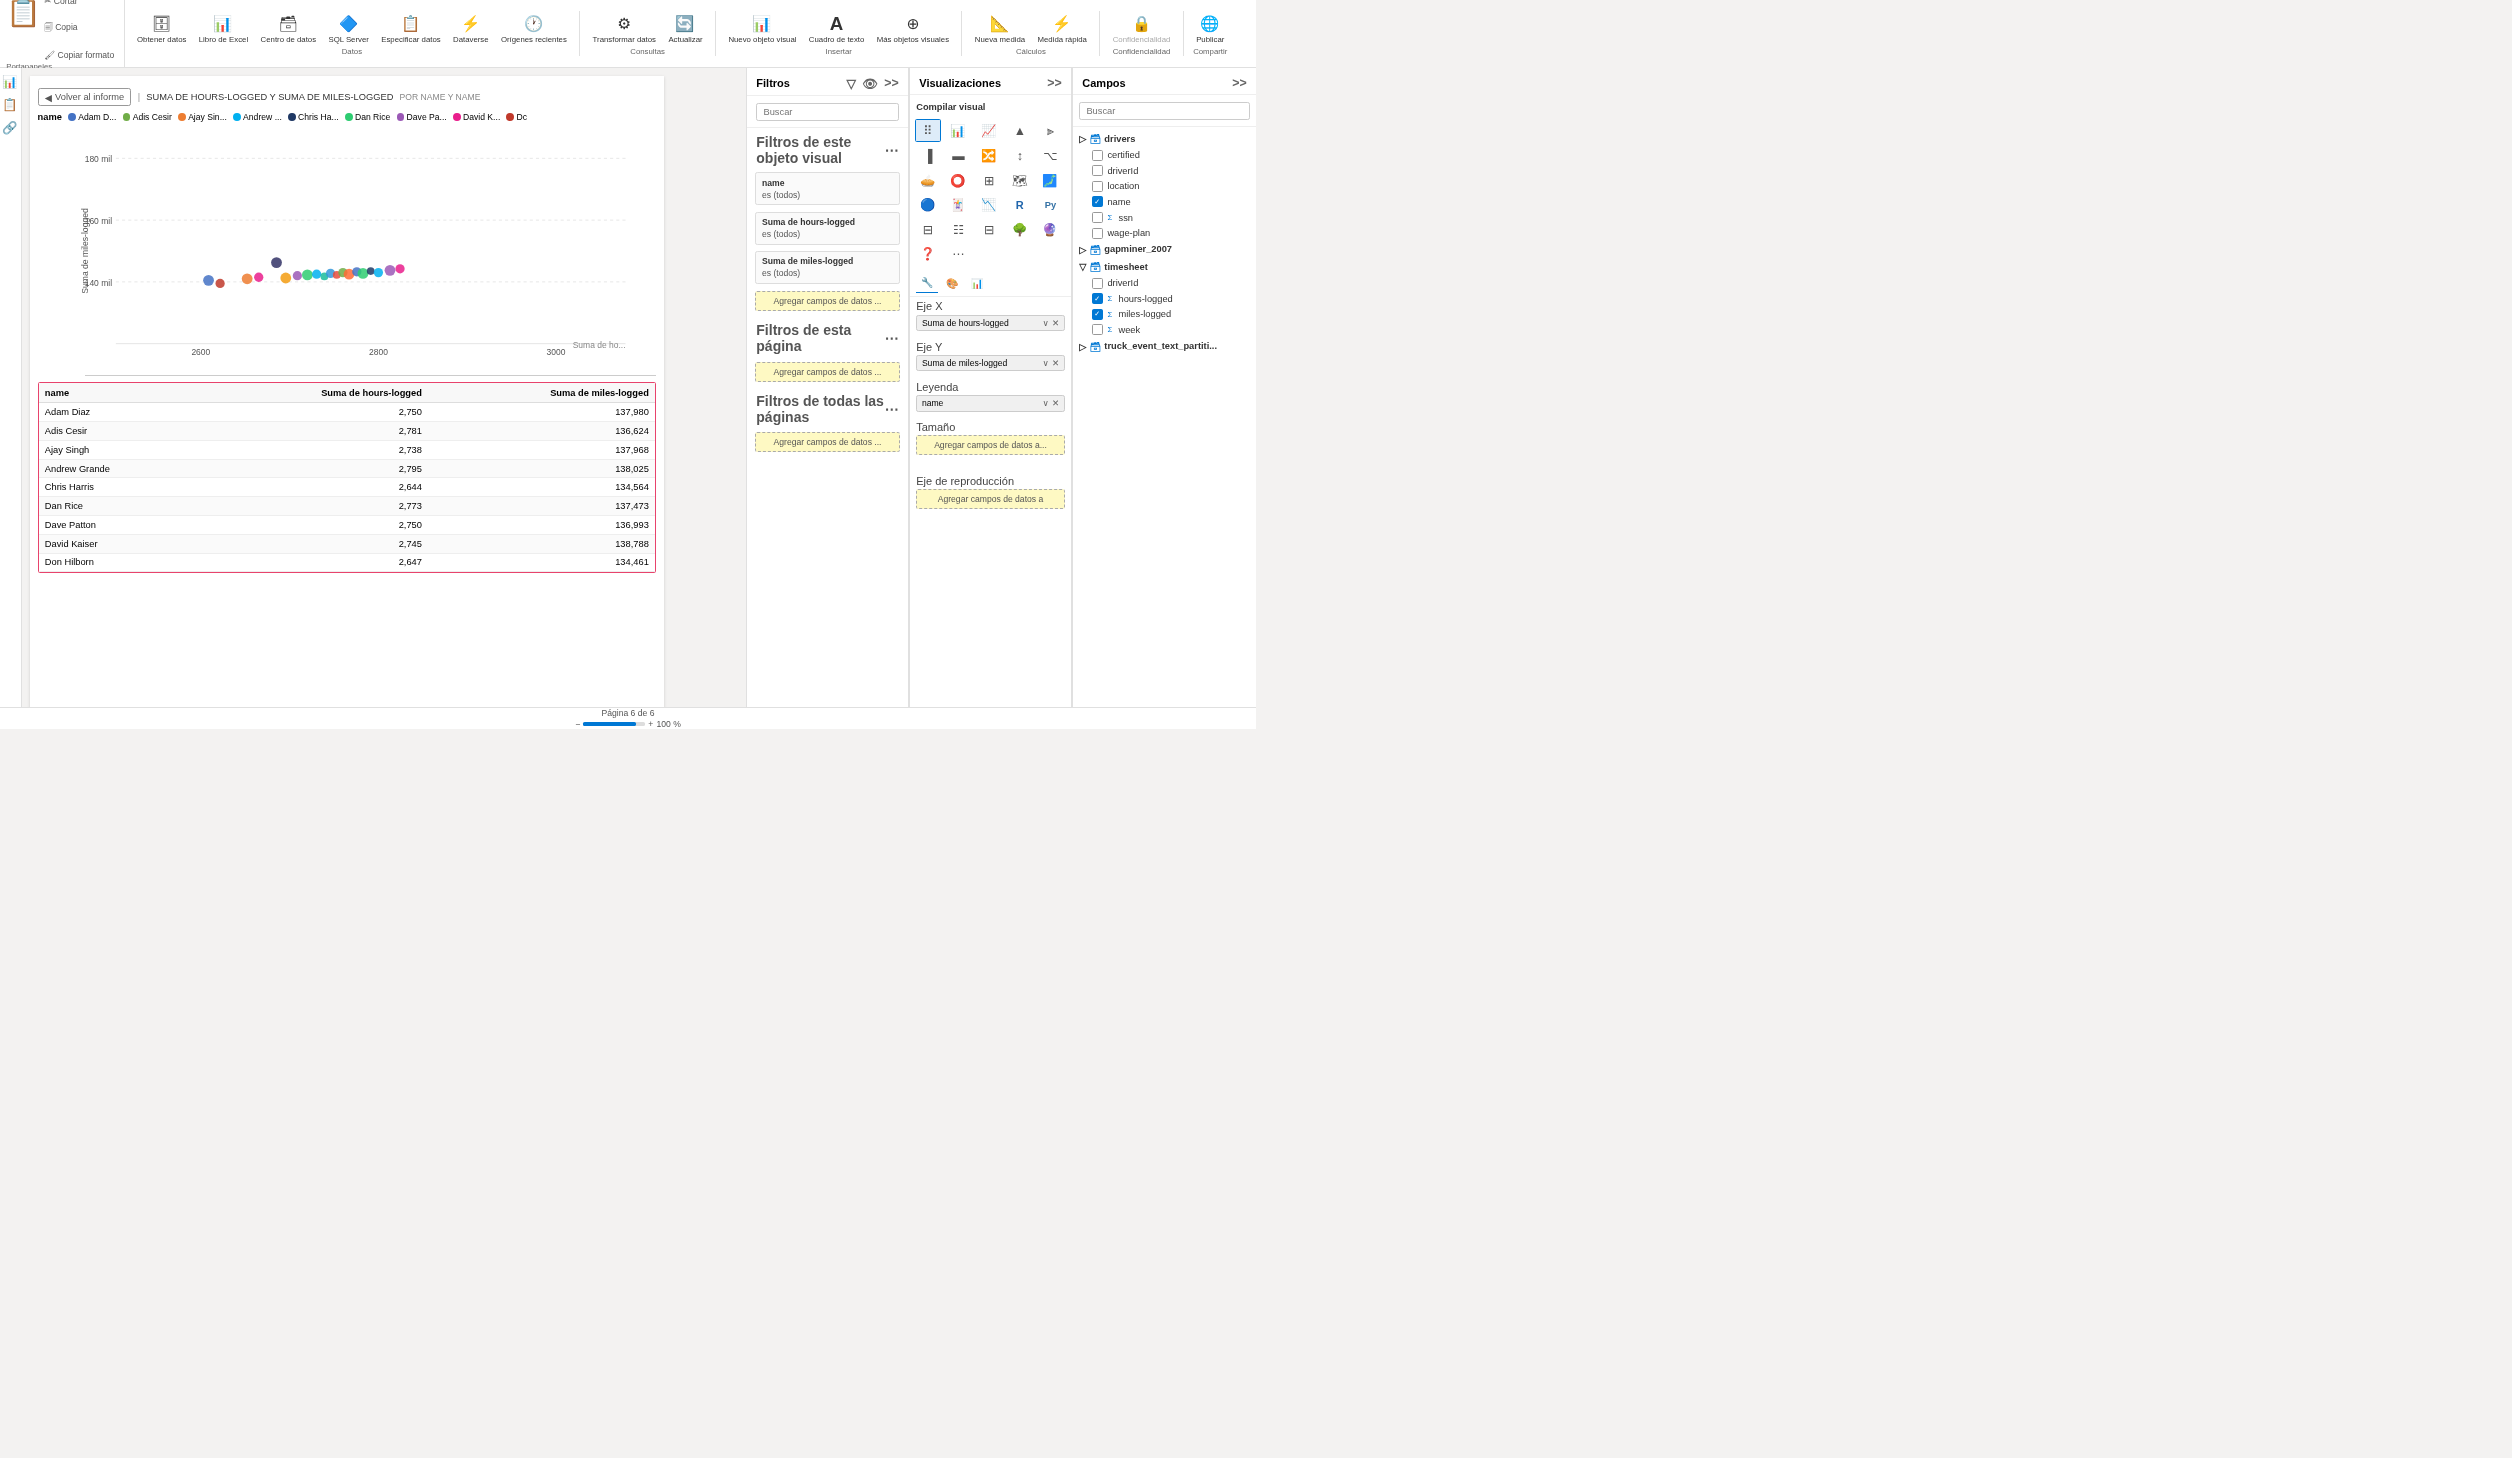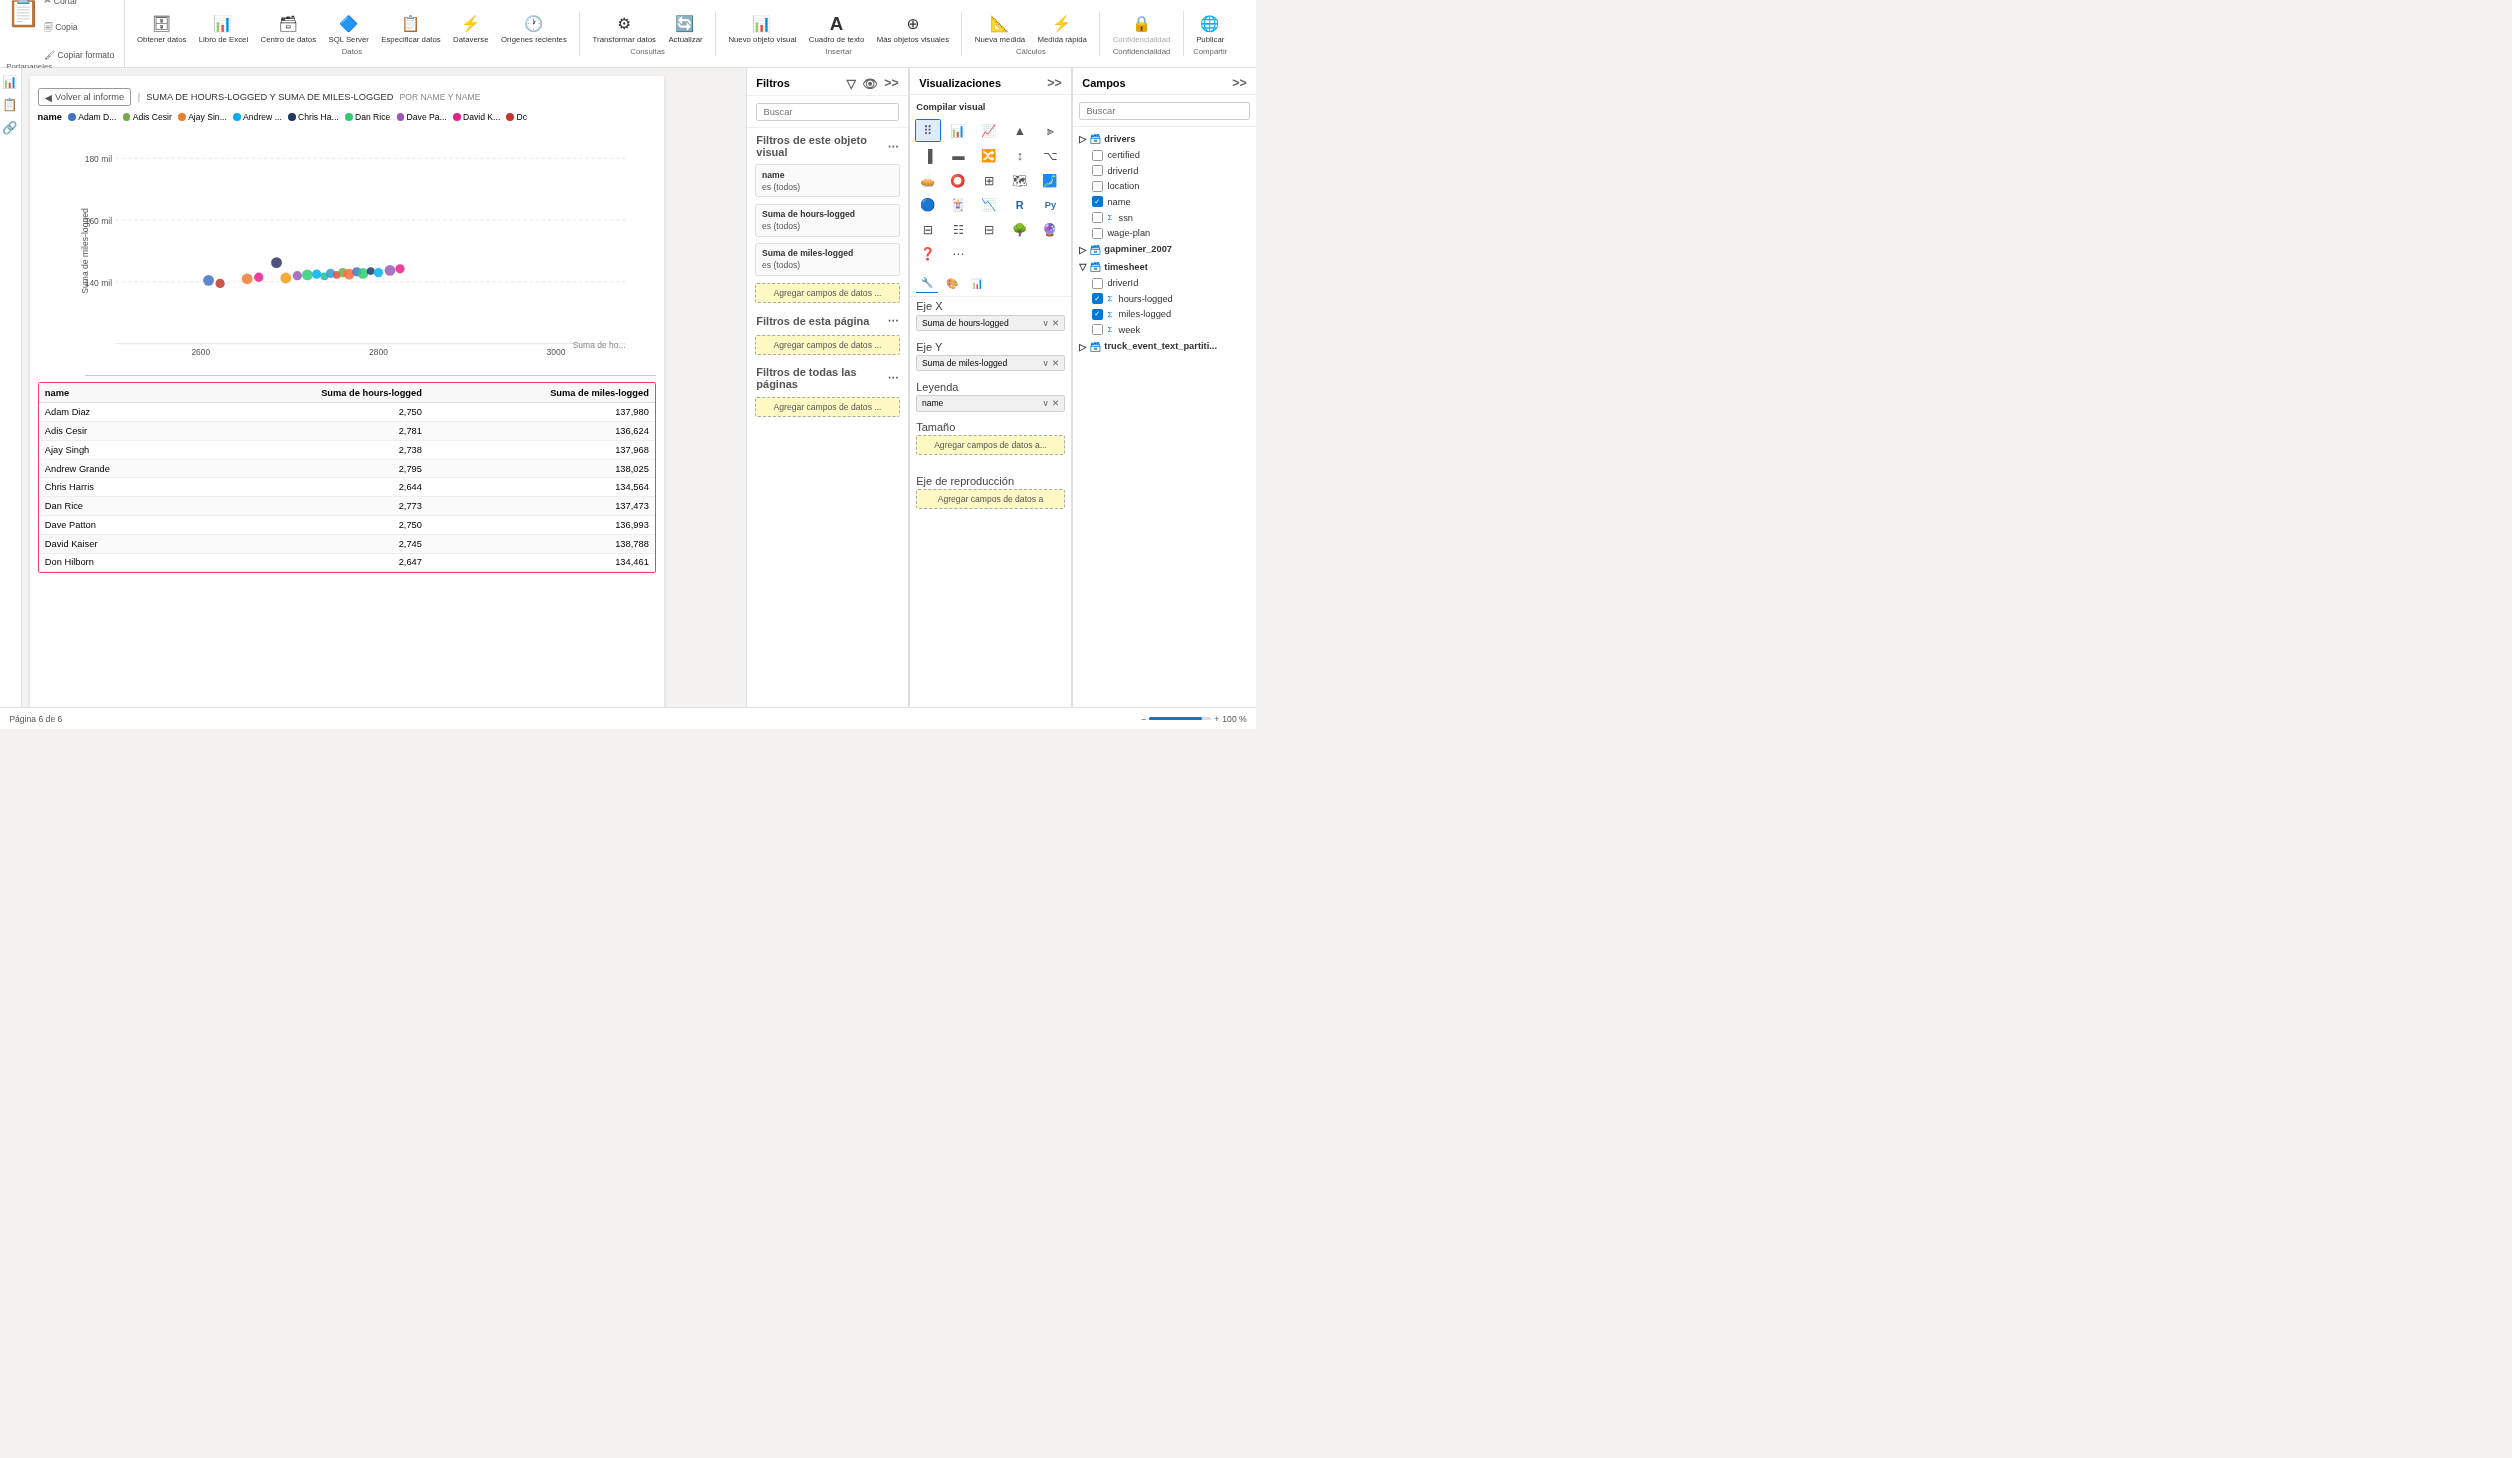--- a/index.html
+++ b/index.html
@@ -213,21 +213,21 @@
     }
     .filter-search input {
       width: 100%;
       padding: 3.1px 6.2px;
       border: 0.8px solid #ccc;
       border-radius: 2.3px;
       font-size: 9.3px;
       outline: none;
     }
     .filter-section-title {
-      font-size: 11px;
+      font-size: 14px;
       color: #555;
       padding: 6.2px 9.3px 3.1px 9.3px;
       font-weight: 600;
       display: flex;
       justify-content: space-between;
       align-items: center;
     }
     .filter-card {
       margin: 3.1px 7.8px;
       border: 0.8px solid #ddd;
@@ -363,20 +363,21 @@
     .status-bar {
       height: 22px;
       background: #fff;
       border-top: 0.8px solid #e0e0e0;
       display: flex;
       align-items: center;
       justify-content: space-between;
       padding: 0 9.3px;
       font-size: 8.6px;
       color: #555;
+      flex-direction: column;
     }
     .status-right {
       display: flex;
       align-items: center;
       gap: 9.3px;
     }
     .zoom-bar {
       display: flex;
       align-items: center;
       gap: 3.1px;

